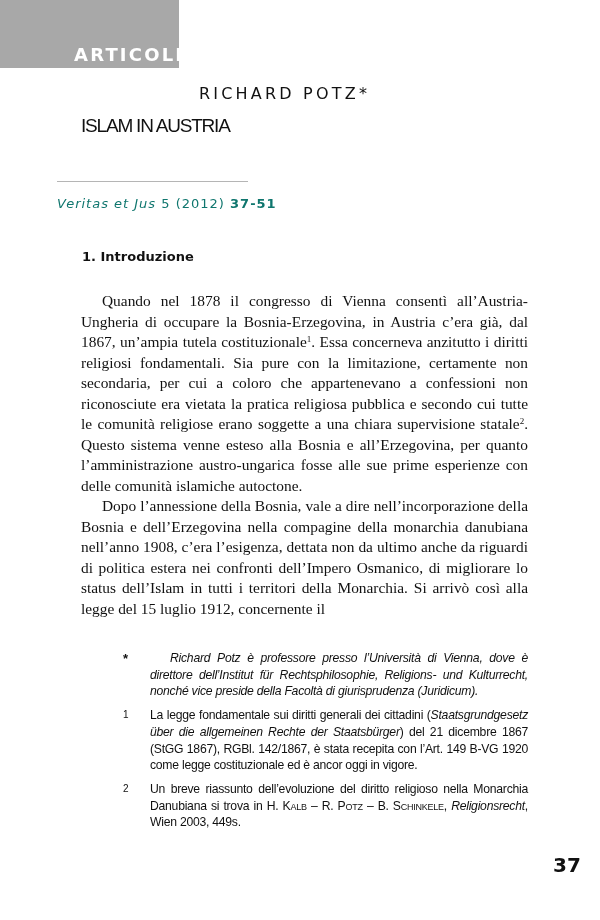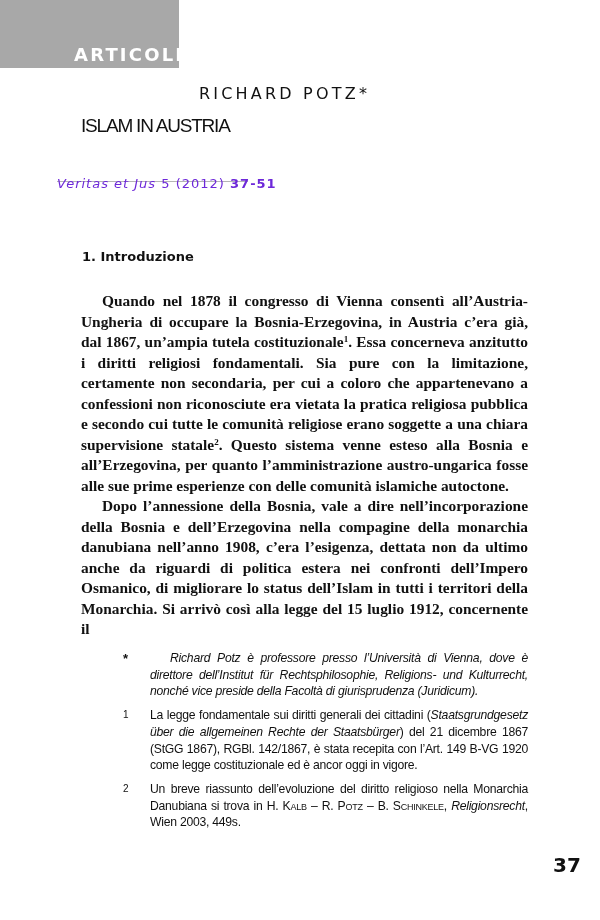--- a/index.html
+++ b/index.html
@@ -2,26 +2,26 @@
 <html><head>
 <meta charset="utf-8">
 <style>
   html, body { margin:0; padding:0; }
   body { width:600px; height:920px; background:#ffffff; position:relative; overflow:hidden; color:#111; }
   .graybox { position:absolute; left:0; top:0; width:179px; height:68px; background:#a8a8a8; }
   .section-label { position:absolute; left:74px; top:45px; font-family:"DejaVu Sans", sans-serif; font-weight:bold; font-size:18px; letter-spacing:2.2px; color:#ffffff; line-height:20px; }
   .author { position:absolute; left:199px; top:46px; font-family:"DejaVu Sans", sans-serif; font-size:16px; letter-spacing:3.2px; color:#111; line-height:20px;margin-top:38px; }
   .title { position:absolute; left:81px; top:115px; font-family:"Liberation Sans", sans-serif; font-size:19px; letter-spacing:-1.2px; color:#111; line-height:22px; }
   .rule { position:absolute; left:57px; top:181px; width:191px; height:1px; background:#b5b5b5; }
-  .citation { position:absolute; left:57px; top:176px; font-family:"DejaVu Sans", sans-serif; font-size:13px; letter-spacing:1px; color:#6d28d9; line-height:16px; white-space:nowrap; }
+  .citation { position:absolute; left:57px; top:196px; font-family:"DejaVu Sans", sans-serif; font-size:13px; letter-spacing:1px; color:#0f766e; line-height:16px; white-space:nowrap; }
   .citation i { font-style:italic; }
   .citation b { font-weight:bold; }
   .heading { position:absolute; left:82px; top:249px; font-family:"DejaVu Sans", sans-serif; font-weight:bold; font-size:13px; color:#111; line-height:16px;text-align:center; }
   .body { position:absolute; left:81px; top:291px; width:447px; font-family:"Liberation Serif", serif; font-size:15.4px; line-height:20.5px; color:#111; }
-  .body p { margin:0; text-align:justify; text-indent:21px;font-weight:bold; }
+  .body p { margin:0; text-align:justify; text-indent:21px; }
   .body sup { font-size:9px; vertical-align:5px; line-height:0; }
   .notes { position:absolute; left:121px; top:650px; width:407px; font-family:"Liberation Sans", sans-serif; font-size:12.2px; line-height:16.7px; color:#111; letter-spacing:-0.25px; }
   .note { position:relative; padding-left:29px; margin-bottom:7px; text-align:justify; }
   .note .mark { position:absolute; left:2px; top:0; font-size:10px; }
   .note .mark.star { font-size:13px; font-weight:bold; top:1px; }
   .note i { font-style:italic; }
   .note b { font-weight:normal;margin-left:20px; }
   .sc { font-variant:small-caps; }
   .pagenum { position:absolute; left:553px; top:853px; font-family:"DejaVu Sans", sans-serif; font-weight:bold; font-size:20px; color:#111; }
 </style>

